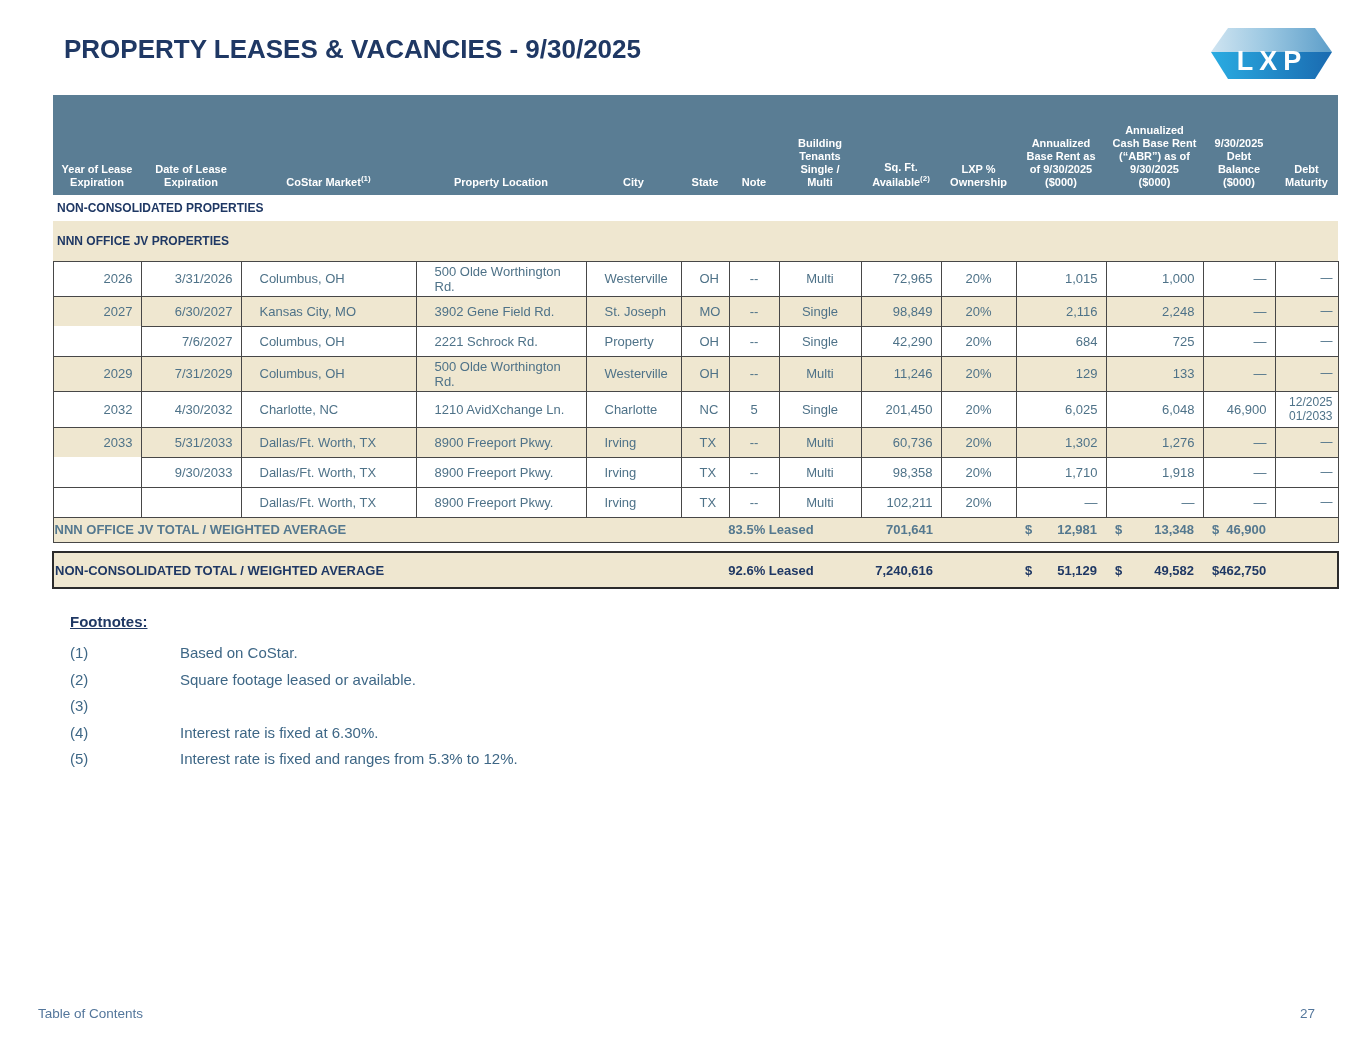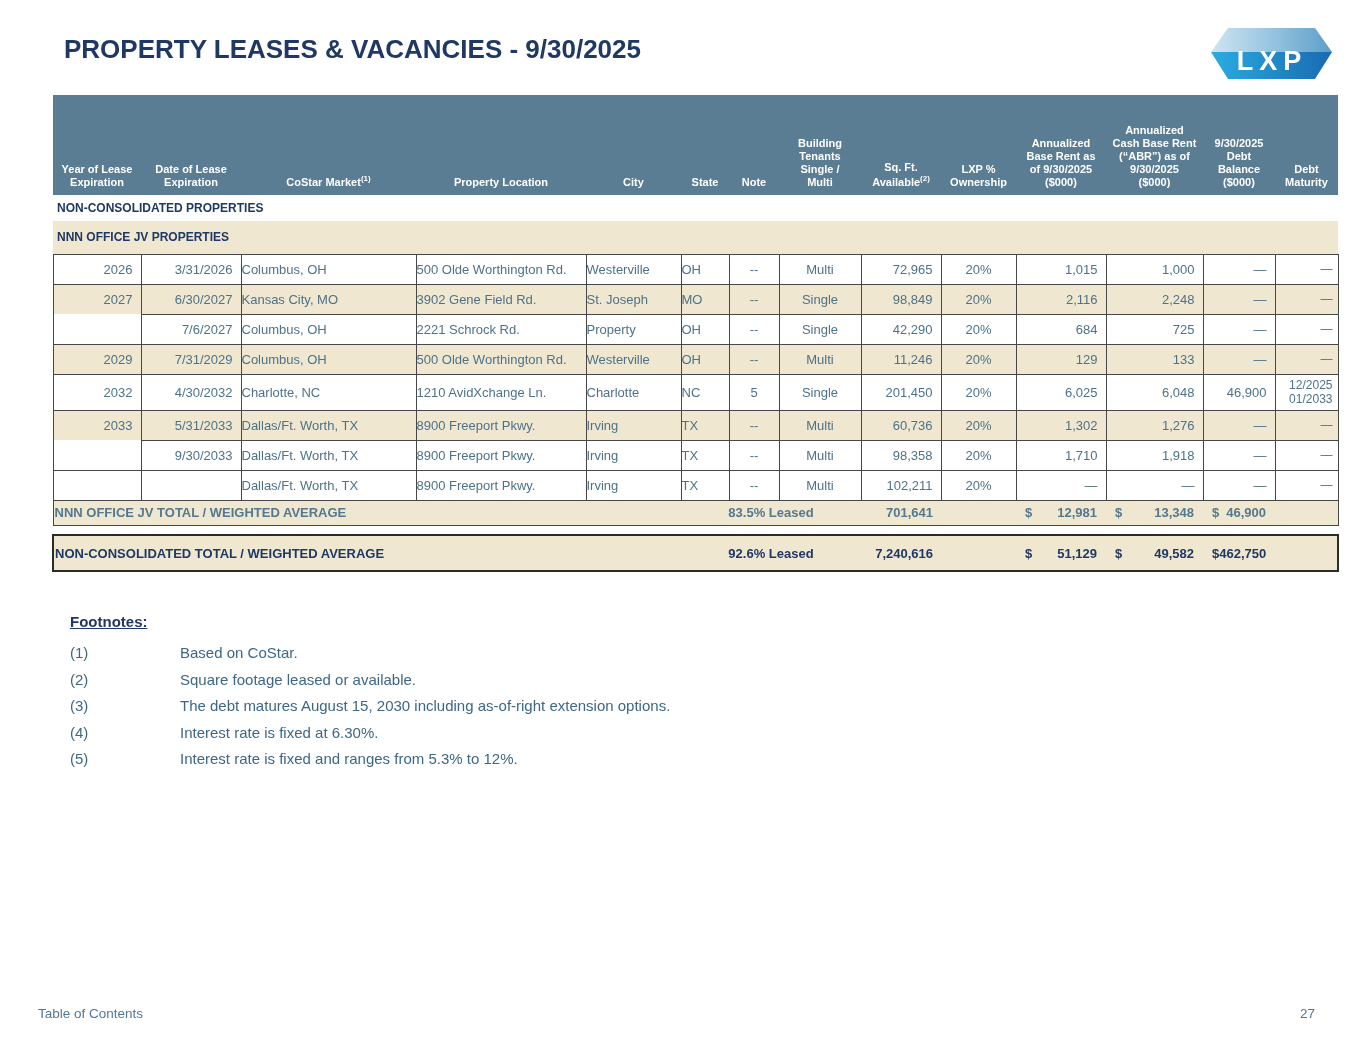--- a/index.html
+++ b/index.html
@@ -38,32 +38,32 @@
   thead th span.h-text { white-space:pre-line;text-align:center; }
   thead th sup { font-size:8px; }
   tr.head-row { height:100px; }
 
   
   tr.section td {
     border:none; font-weight:bold; font-size:12px;
     color:#1F3864; padding:2px 4px; vertical-align:middle;
   }
   tr.section.white { height:26px; background:#ffffff; }
-  tr.section.beige { height:33px; background:#EFE7D0;border-radius:12px; }
+  tr.section.beige { height:40px; background:#EFE7D0;border-radius:12px; }
 
   
   td.data {
     border:1px solid #474747;
     padding:2px 8px; vertical-align:middle;
     overflow:hidden;
   }
   tr.drow { height:30px; background:#ffffff; }
   tr.drow.shade { background:#EFE7D0; }
   tr.drow.tall { height:36px; }
-  td.al-l { text-align:left;  padding-left:0; }
+  td.al-l { text-align:left;  padding-left:18px; }
   td.al-r { text-align:right; padding-right:8px; }
   td.al-c { text-align:center; }
   td.nb { border-bottom-style:hidden; }
   td.pre { white-space:pre-line; font-size:12px; line-height:1.2; padding-right:5px; }
 
   
   tr.total1 td, tr.total2 td { background:#EFE7D0; font-weight:bold; vertical-align:middle; }
   tr.total1 { height:25px; color:#54788F; }
   tr.total2 { height:36px; color:#1F3864; font-size:13px; }
   tr.total1 td { border-top:1px solid #474747; border-bottom:1px solid #474747; }
@@ -375,21 +375,20 @@
       </div>
       <div class="fn-row">
         <span class="fn-num">(2)</span>
         <div class="fn-text">
           <div class="fn-line">Square footage leased or available.</div>
         </div>
       </div>
       <div class="fn-row">
         <span class="fn-num">(3)</span>
         <div class="fn-text">
-          <div class="fn-line">The debt matures August 15, 2030 including as-of-right extension options.</div>
         </div>
       </div>
       <div class="fn-row">
         <span class="fn-num">(4)</span>
         <div class="fn-text">
           <div class="fn-line">Interest rate is fixed at 6.30%.</div>
         </div>
       </div>
       <div class="fn-row">
         <span class="fn-num">(5)</span>

